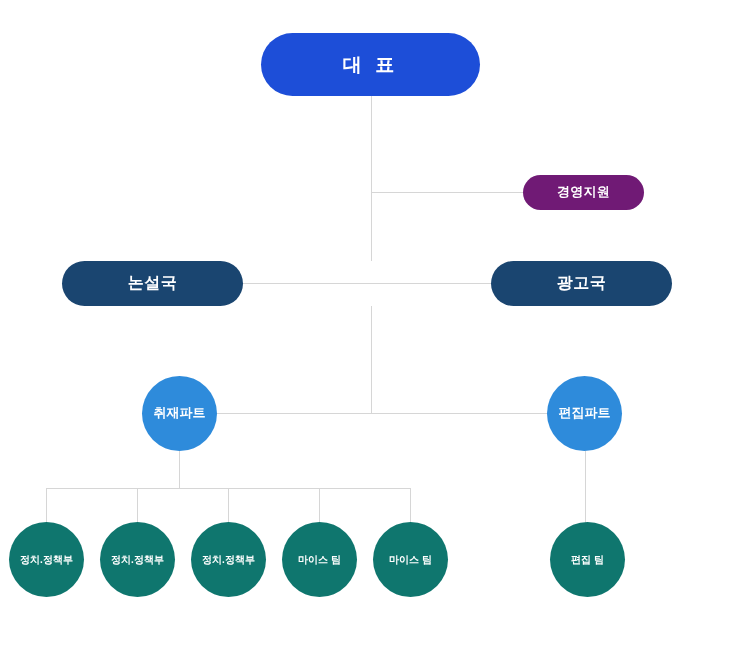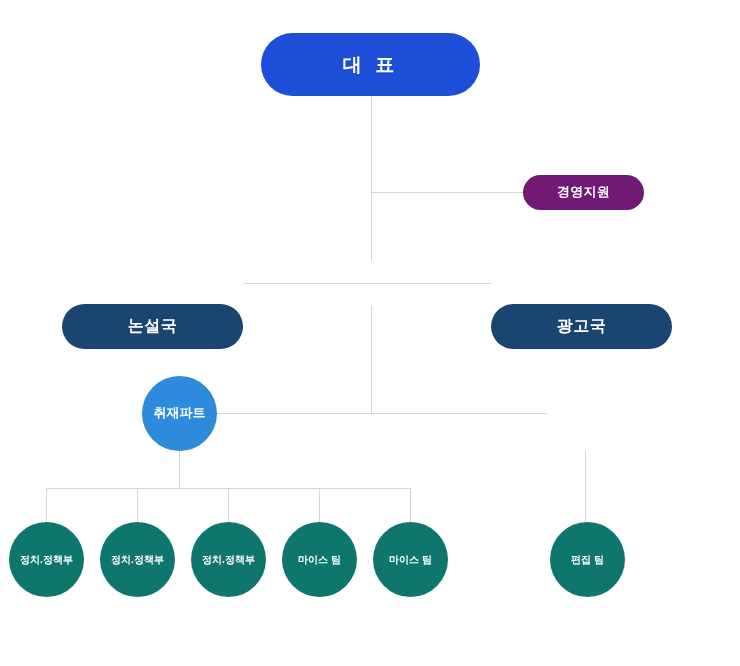--- a/index.html
+++ b/index.html
@@ -58,21 +58,20 @@
     background: #701a75;
     font-size: 13px;
     font-weight: bold;
     letter-spacing: 0.2px;
   }
   .node-dept {
     background: #1a4570;
     font-size: 16px;
     font-weight: bold;
     letter-spacing: 0.5px;
-    margin-top: 43px;
   }
 
   
   .circle {
     border-radius: 50%;
   }
   .node-part {
     background: #2e8bdb;
     font-size: 13px;
     font-weight: bold;
@@ -106,20 +105,21 @@
 
   <div class="node pill node-support" style="left:523px; top:175px; width:121px; height:35px;">경영지원</div>
 
   <div class="node pill node-dept" style="left:62px; top:261px; width:181px; height:45px;">논설국</div>
 
 
   <div class="node pill node-dept" style="left:491px; top:261px; width:181px; height:45px;">광고국</div>
 
   <div class="node circle node-part" style="left:142px; top:376px; width:75px; height:75px;">취재파트</div>
 
+  <div class="node circle node-part" style="left:547px; top:376px; width:75px; height:75px;">편집파트</div>
 
   <div class="node circle node-team" style="left:9px; top:522px; width:75px; height:75px;">정치.정책부</div>
 
   <div class="node circle node-team" style="left:100px; top:522px; width:75px; height:75px;">정치.정책부</div>
 
   <div class="node circle node-team" style="left:191px; top:522px; width:75px; height:75px;">정치.정책부</div>
 
   <div class="node circle node-team" style="left:282px; top:522px; width:75px; height:75px;">마이스 팀</div>
 
   <div class="node circle node-team" style="left:373px; top:522px; width:75px; height:75px;">마이스 팀</div>

